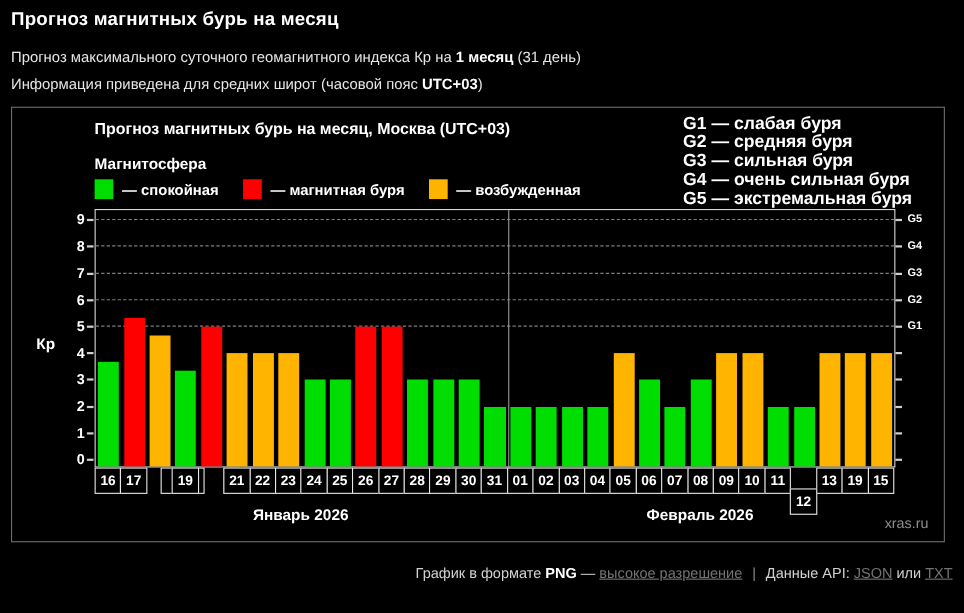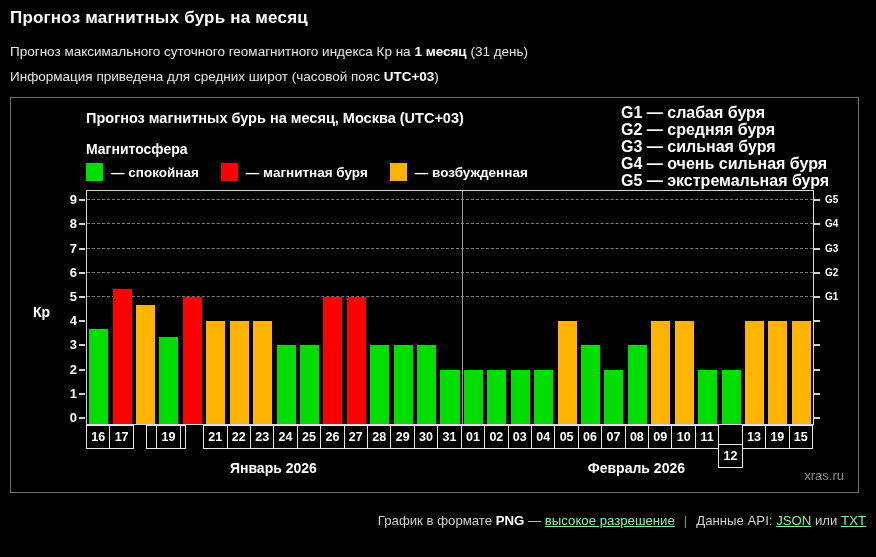--- a/index.html
+++ b/index.html
@@ -41,21 +41,21 @@
               background:#000; color:#fff; font-size:12.5px; font-weight:700;
               text-align:center; line-height:22px; }
   .month-label { position:absolute; top:362px; transform:translateX(-50%);
                  font-size:14px; font-weight:700; white-space:nowrap; }
   .watermark { position:absolute; right:14px; top:370px; font-size:13px; color:#8f8f8f; }
 
   
   .footer { position:absolute; top:513px; right:10px; font-size:13.2px; color:#d2d2d2;
             white-space:nowrap; }
   .footer b { color:#fff; font-weight:700; }
-  .footer a { color:#86efac; text-decoration:underline; cursor:pointer; }
+  .footer a { color:#737373; text-decoration:underline; cursor:pointer; }
   .footer .pipe { color:#8a8a8a; margin:0 9px; }
 </style>
 </head>
 <body>
 
 <div class="hdr">
   <h1>Прогноз магнитных бурь на месяц</h1>
   <p><span>Прогноз максимального суточного геомагнитного индекса Кр на </span><b>1 месяц</b><span> (31 день)</span></p>
   <p><span>Информация приведена для средних широт (часовой пояс </span><b>UTC+03</b><span>)</span></p>
 </div>

